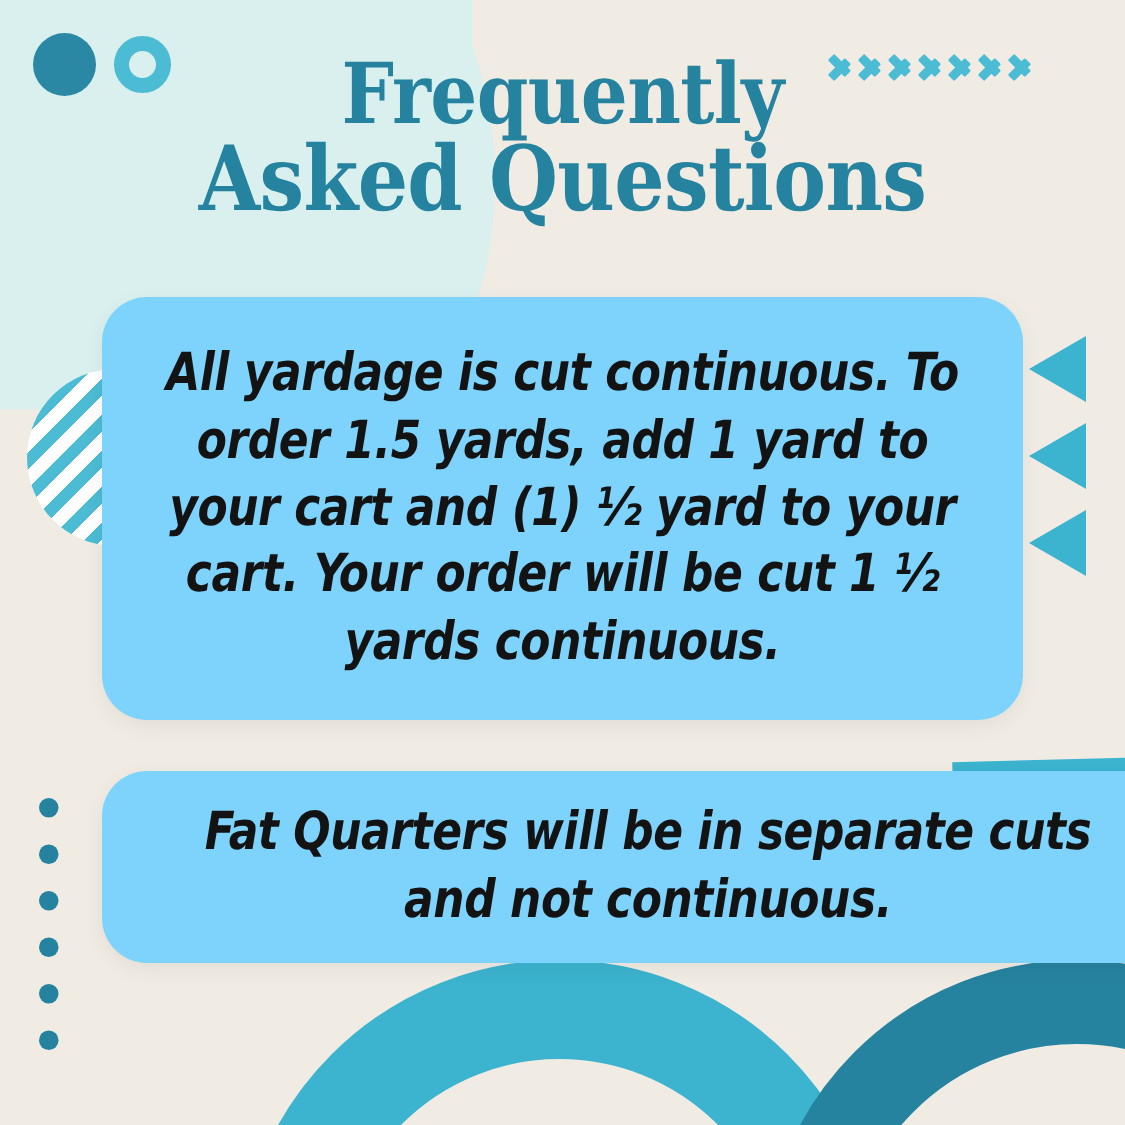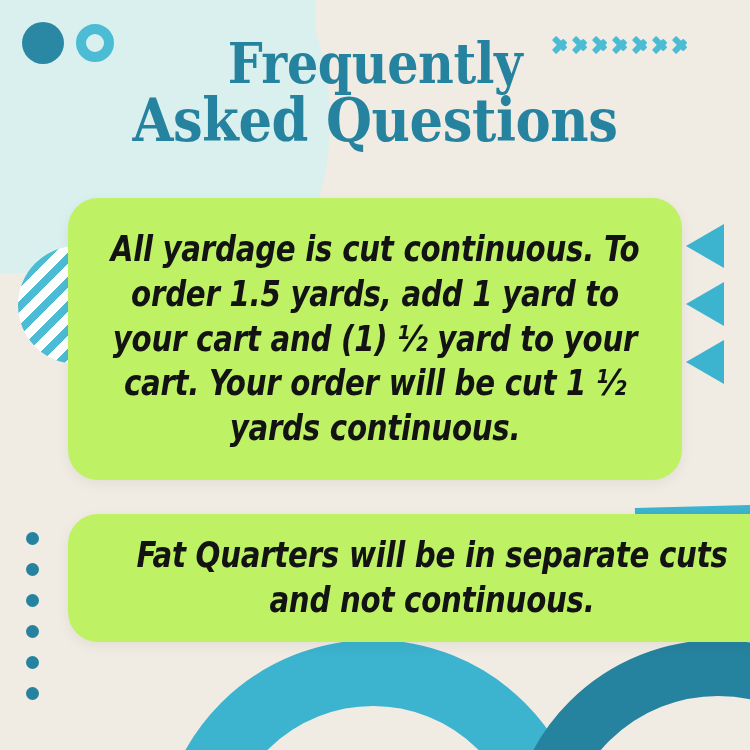--- a/index.html
+++ b/index.html
@@ -179,21 +179,21 @@
     width: 430px;
     height: 430px;
     border-radius: 50%;
     border: 66px solid #3cb3cf;
     box-sizing: border-box;
   }
 
   
   .faq-card {
     position: absolute;
-    background: #bef264;
+    background: #7dd3fc;
     border-radius: 30px;
     box-shadow: 0 4px 14px rgba(0,0,0,0.06);
     display: flex;
     align-items: center;
     justify-content: center;
     box-sizing: border-box;
   }
   .faq-card-1 {
     left: 68px;
     top: 198px;

